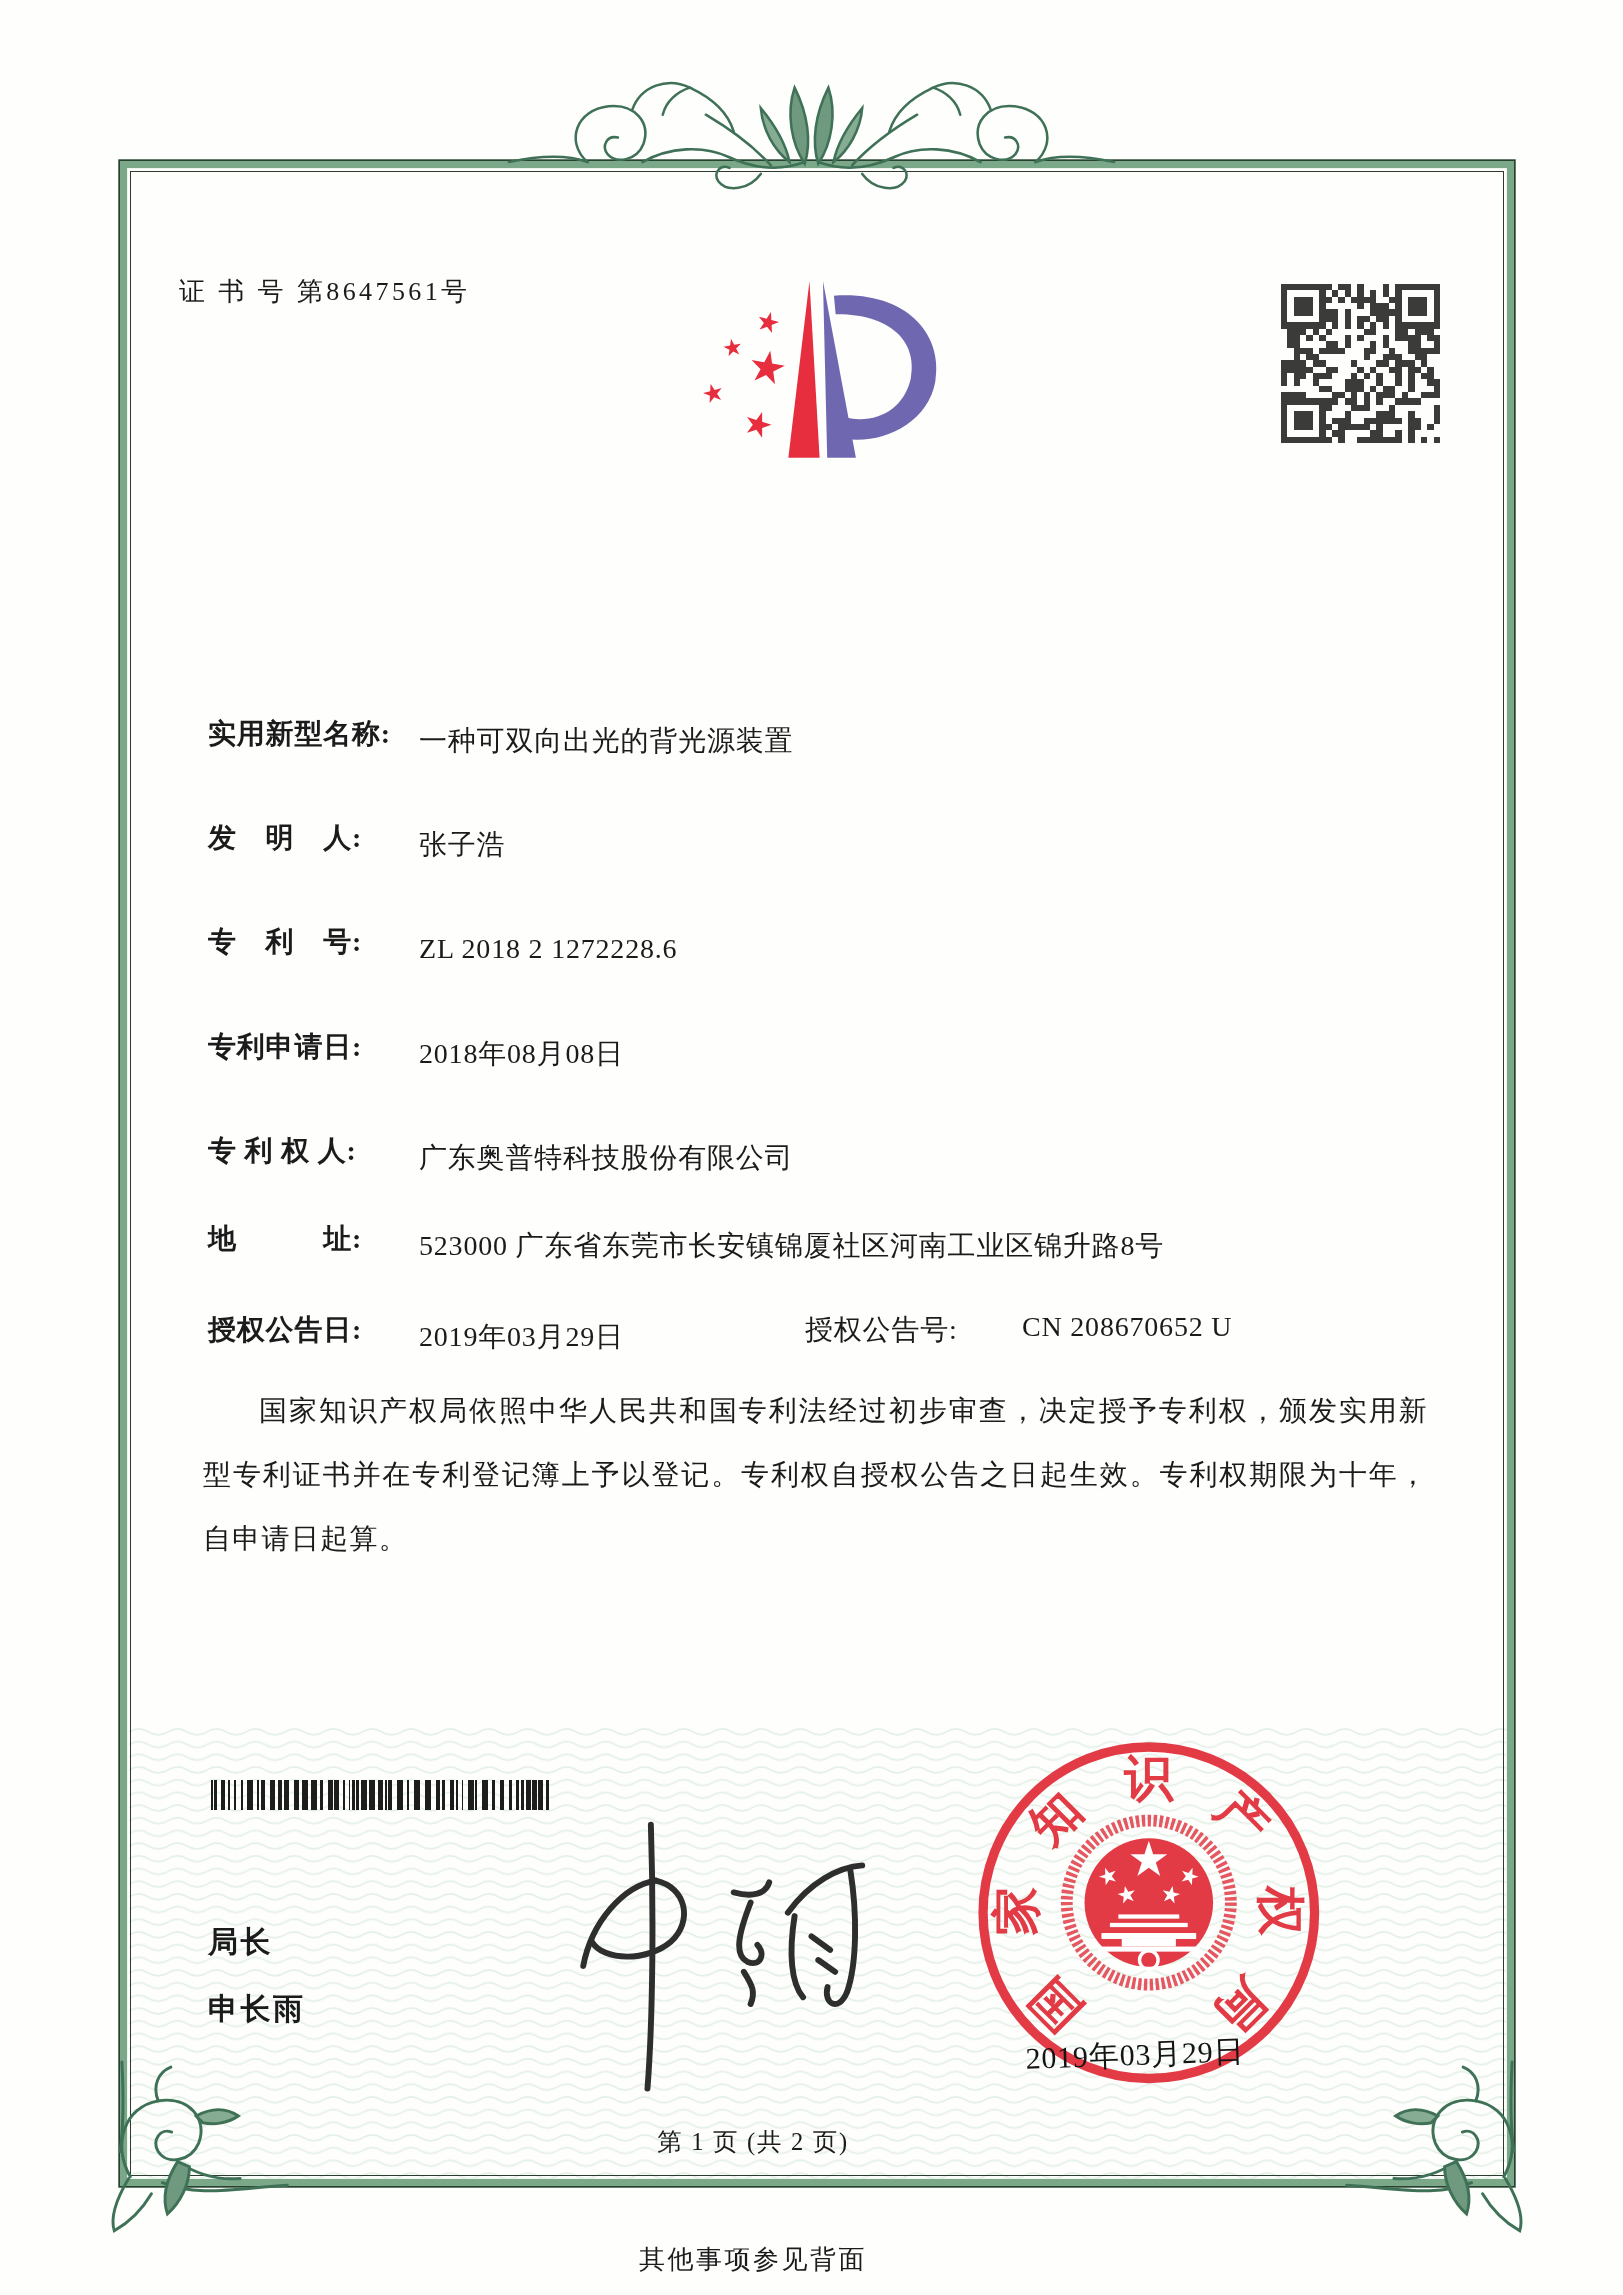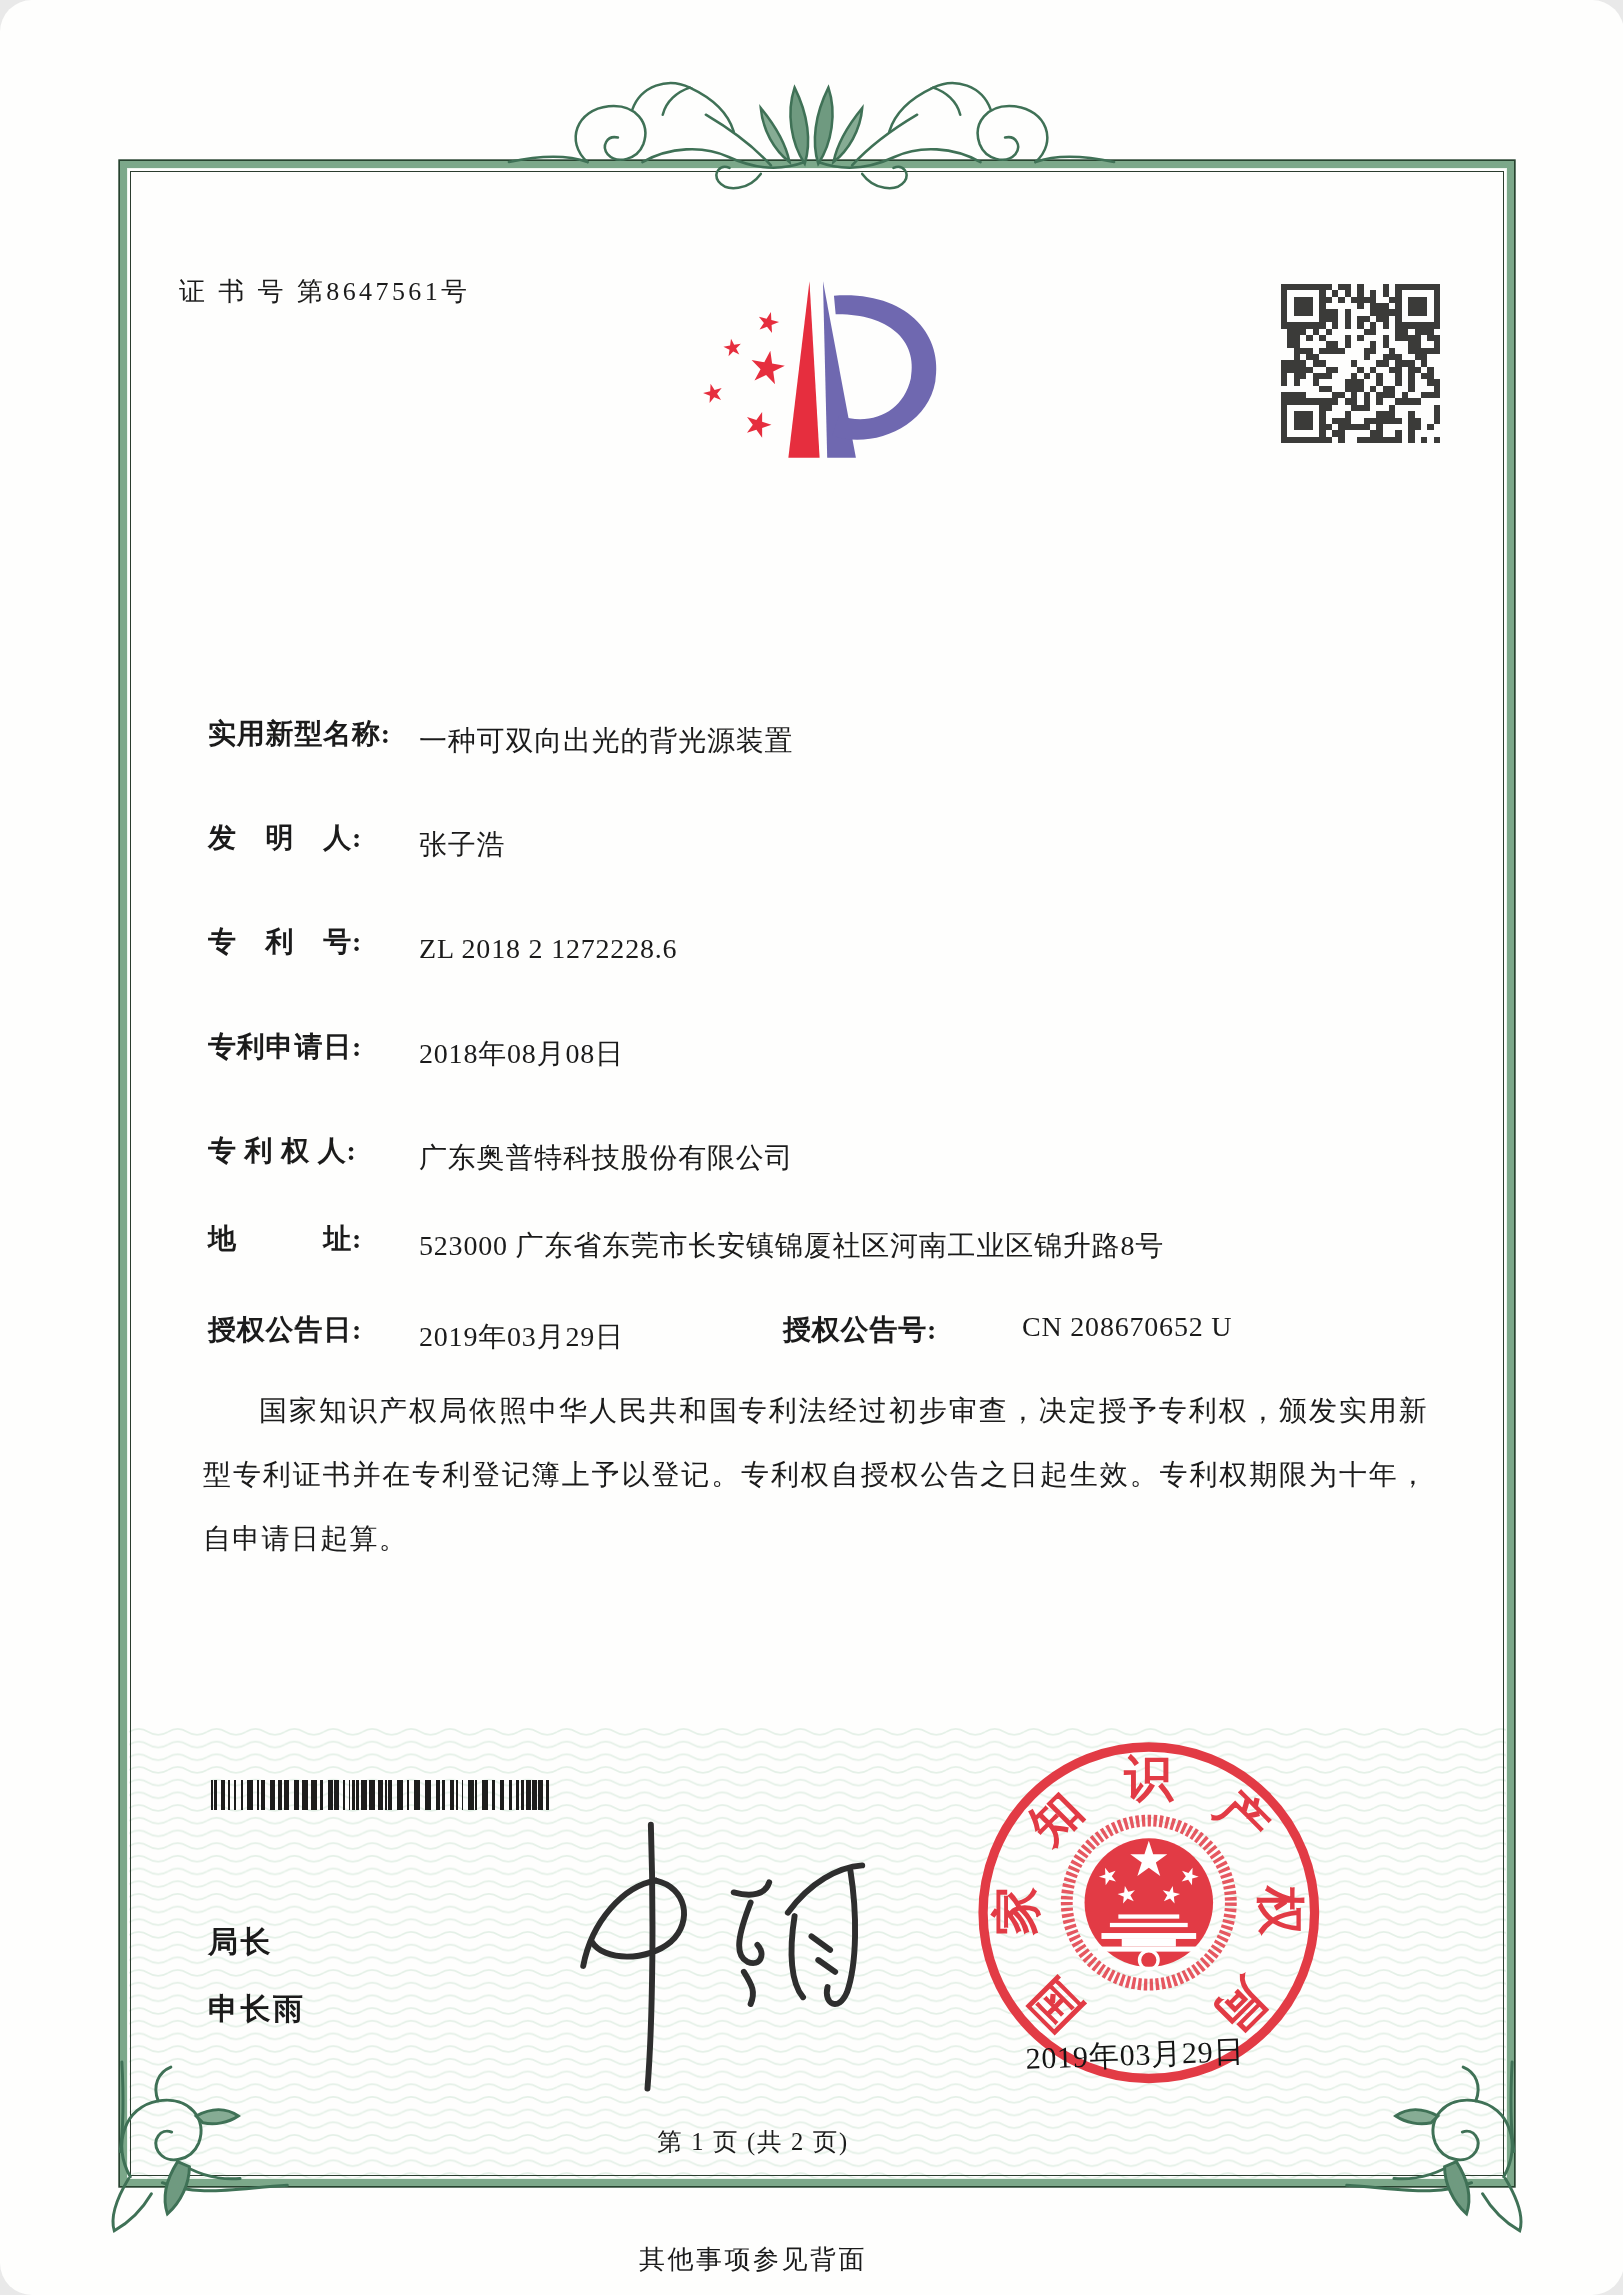--- a/index.html
+++ b/index.html
@@ -1,18 +1,18 @@
 <!DOCTYPE html>
 <html style="font-size:13.5px"><head>
 <meta charset="utf-8">
 <style>
   html,body{margin:0;padding:0;background:#e9e9e9;}
   #page{
     position:relative;width:1624px;height:2295px;background:#fefefd;
-    font-family:"Liberation Serif","DejaVu Serif",serif;color:#1b1b1b;overflow:hidden;border-radius:32px;
+    font-family:"Liberation Serif","DejaVu Serif",serif;color:#1b1b1b;overflow:hidden;
   }
   
   .frame-band{
     position:absolute;left:120px;top:161px;width:1394px;height:2025px;
     border:7.6px solid #7ca88a;box-shadow:0 0 0 1.7px #27432f, inset 0 0 0 0.8px #e9f3ea;
     box-sizing:border-box;z-index:1;
   }
   .frame-inner{
     position:absolute;left:3.4px;top:3.4px;right:3.4px;bottom:3.4px;
     border:1.7px solid #2b3c2e;
@@ -23,21 +23,21 @@
   
   .cert-no{position:absolute;left:179px;top:274px;font-size:26px;letter-spacing:3.4px;z-index:3;}
   .title{
     position:absolute;left:736px;top:511px;transform:translateX(-50%);
     font-size:59px;font-weight:bold;letter-spacing:18px;white-space:nowrap;z-index:3;
   }
   .row{position:absolute;left:203px;width:1235px;font-size:28px;z-index:3;}
   .flabel{position:absolute;left:5px;letter-spacing:0.8px;white-space:nowrap;font-weight:bold;}
   .fvalue{position:absolute;left:216px;letter-spacing:0.8px;line-height:51px;}
   .fvalue.wrap{display:inline-block;width:761px;}
-  .glabel2{position:absolute;left:580px;white-space:nowrap;letter-spacing:0.8px;font-weight:bold;}
+  .glabel2{position:absolute;left:602px;white-space:nowrap;letter-spacing:0.8px;}
   .gvalue2{position:absolute;left:819px;white-space:nowrap;letter-spacing:0.8px;text-align:center;}
   .paras{position:absolute;left:203px;top:1379px;width:1225px;font-size:28px;line-height:64px;z-index:3;}
   .paras p{margin:0;text-indent:2em;letter-spacing:1.3px;text-align:justify;}
   
   .barcode{position:absolute;left:211px;top:1780px;width:351px;height:30px;z-index:3;font-size:0;}
   .barcode span{display:inline-block;height:30px;background:#1d1d1c;vertical-align:top;}
   .signer-title{position:absolute;left:208px;top:1922px;font-size:30px;font-weight:bold;
     font-family:"Liberation Sans","DejaVu Sans",sans-serif;letter-spacing:2.5px;z-index:3;}
   .signer-name{position:absolute;left:208px;top:1989px;font-size:30px;font-weight:bold;
     font-family:"Liberation Sans","DejaVu Sans",sans-serif;letter-spacing:2.5px;z-index:3;}

